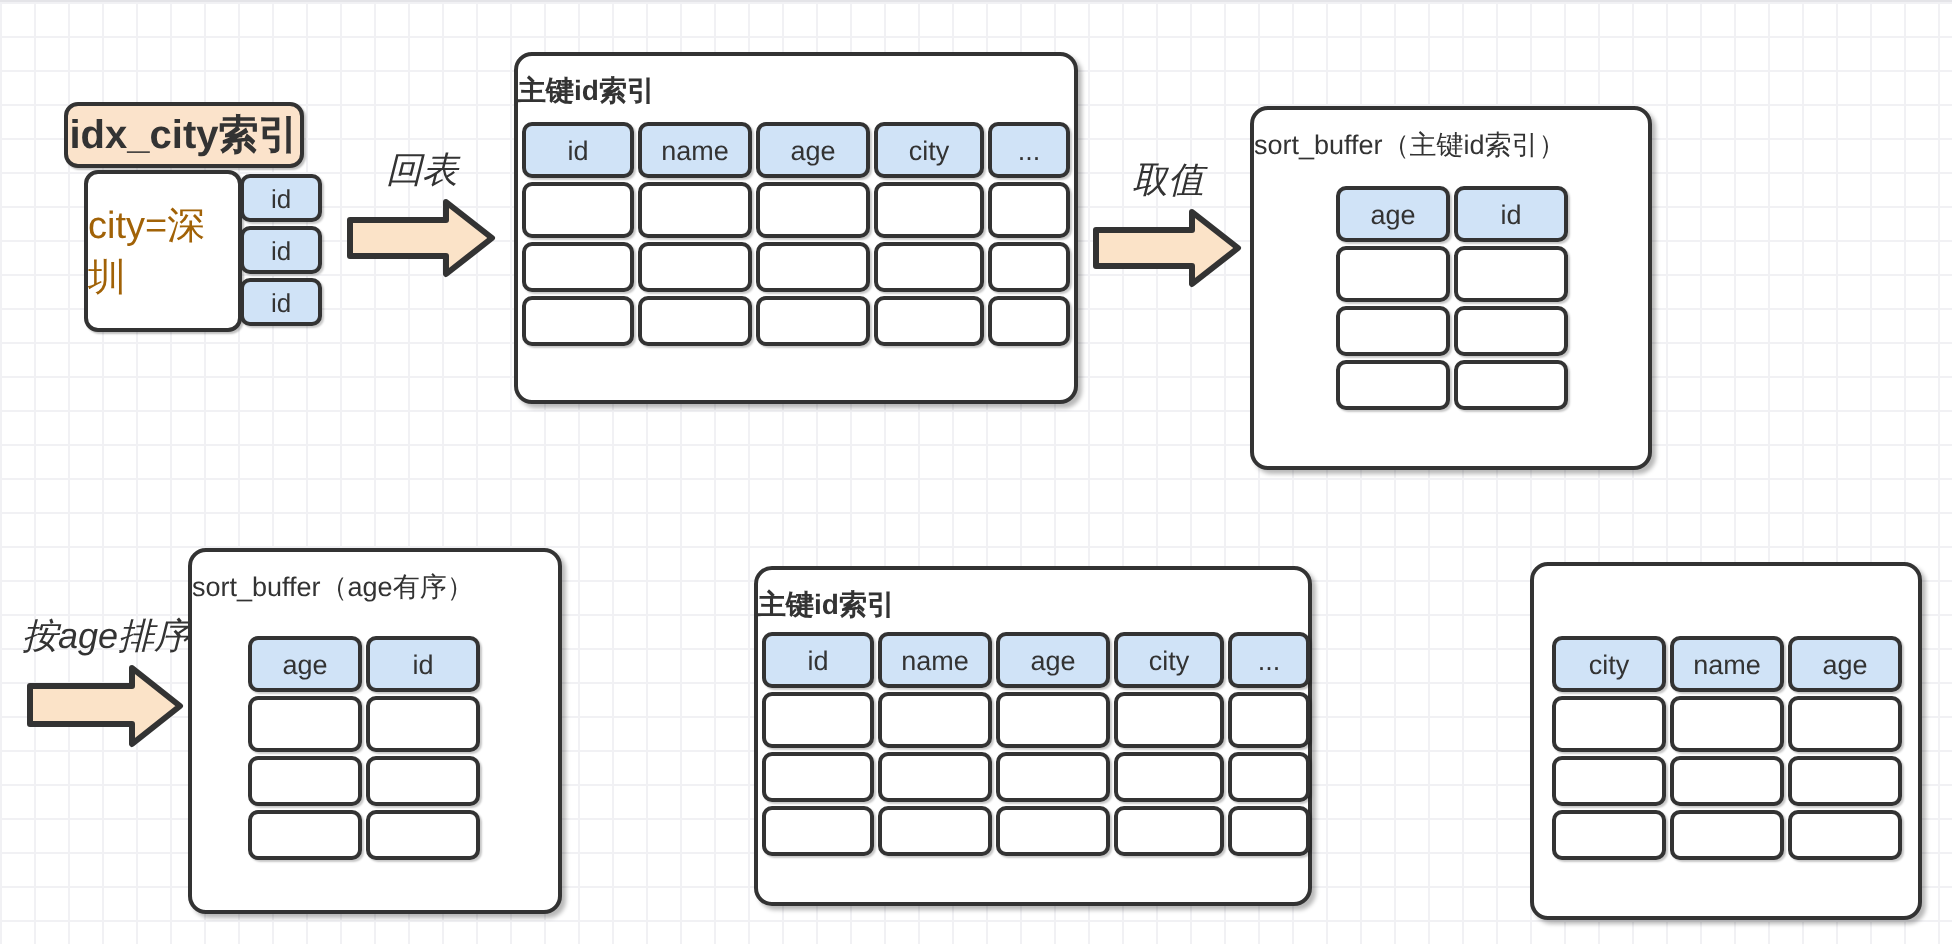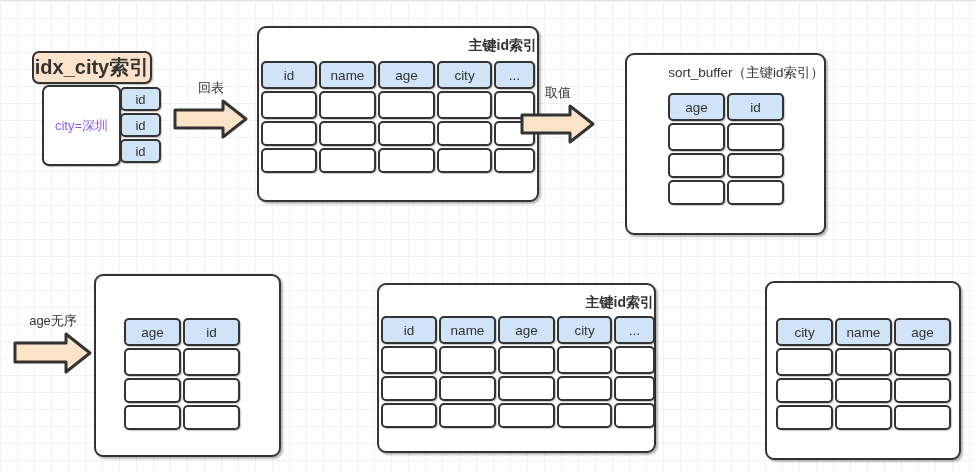--- a/index.html
+++ b/index.html
@@ -22,21 +22,21 @@
   
   .panel{
     position:absolute;
     background:#fff;
     border:2px solid #333;
     border-radius:9px;
     box-shadow:2px 2px 2px rgba(0,0,0,0.28);
   }
   .panel-title{
     position:absolute;left:0;right:0;top:9px;
-    text-align:right;
+    text-align:left;
     font-size:13.5px;
     color:#333;
     white-space:nowrap;
   }
   .panel-title.bold{font-weight:bold;font-size:14px;}
   .trow{display:flex;gap:2px;margin-bottom:2px;}
   .cell{
     height:24px;
     background:#fff;
     border:2px solid #333;
@@ -60,36 +60,36 @@
     background:#fbe3cb;border:2px solid #333;border-radius:7px;
     box-shadow:1px 1px 1px rgba(0,0,0,0.25);
     display:flex;align-items:center;justify-content:center;
     font-weight:bold;font-size:20px;
   }
   .idx-body{
     position:absolute;left:42px;top:84px;width:75px;height:77px;
     background:#fff;border:2px solid #333;border-radius:7px;
     box-shadow:1px 1px 1px rgba(0,0,0,0.25);
     display:flex;align-items:center;justify-content:center;
-    font-size:13px;color:#8b5cf6;
+    font-size:19px;color:#a16207;
   }
   .idcell{
     position:absolute;left:120px;width:37px;height:20px;
     background:#d0e3f7;border:2px solid #333;border-radius:5px;
     box-shadow:1px 1px 1px rgba(0,0,0,0.22);
     display:flex;align-items:center;justify-content:center;
     font-size:13px;
   }
   
   .arrow{position:absolute;}
   .arrow-label{
     position:absolute;bottom:100%;left:50%;
     transform:translateX(-50%);
     margin-bottom:1px;
-    font-size:13px;color:#333;white-space:nowrap;
+    font-size:18px;color:#333;white-space:nowrap;font-style:italic;
   }
 </style>
 </head>
 <body>
 
 <div id="canvas">
 
   <div class="idx-header">idx_city索引</div>
   <div class="idx-body">
     <span>city=深圳</span>
@@ -132,21 +132,21 @@
       <div class="trow">
         <div class="cell h25 cw0"></div>
         <div class="cell h25 cw1"></div>
         <div class="cell h25 cw2"></div>
         <div class="cell h25 cw3"></div>
         <div class="cell h25 cw4"></div>
       </div>
     </div>
   </div>
 
-  <div class="arrow" style="left:520px;top:102px">
+  <div class="arrow" style="left:546px;top:102px">
     <div class="arrow-label">取值</div>
     <svg width="76" height="42" viewBox="0 0 76 42">
       <polygon points="2,12 50,12 50,3 73,21 50,39 50,30 2,30" fill="#fbe3c8" stroke="#333" stroke-width="3" stroke-linejoin="round"></polygon>
     </svg>
   </div>
 
   <div class="panel" style="left:625px;top:52px;width:197px;height:178px">
     <div class="panel-title">sort_buffer（主键id索引）</div>
     <div class="grid-abs" style="left:41px;top:38px">
       <div class="trow">
@@ -162,27 +162,28 @@
         <div class="cell h25 mw"></div>
       </div>
       <div class="trow">
         <div class="cell h25 mw"></div>
         <div class="cell h25 mw"></div>
       </div>
     </div>
   </div>
 
   <div class="arrow" style="left:13px;top:330px">
-    <div class="arrow-label">age无序</div>
+    <div class="arrow-label">按age排序</div>
     <svg width="80" height="44" viewBox="0 0 80 44">
       <polygon points="2,12 53,12 53,3 77,22 53,41 53,31 2,31" fill="#fbe3c8" stroke="#333" stroke-width="3" stroke-linejoin="round"></polygon>
     </svg>
   </div>
 
   <div class="panel" style="left:94px;top:273px;width:183px;height:179px">
+    <div class="panel-title">sort_buffer（age有序）</div>
     <div class="grid-abs" style="left:28px;top:42px">
       <div class="trow">
         <div class="cell hdr mw">age</div>
         <div class="cell hdr mw">id</div>
       </div>
       <div class="trow">
         <div class="cell mw"></div>
         <div class="cell mw"></div>
       </div>
       <div class="trow">

